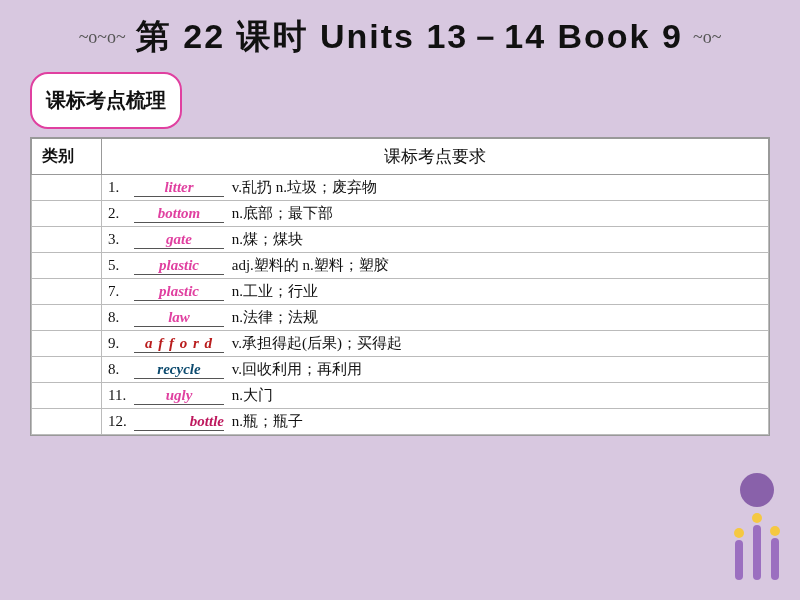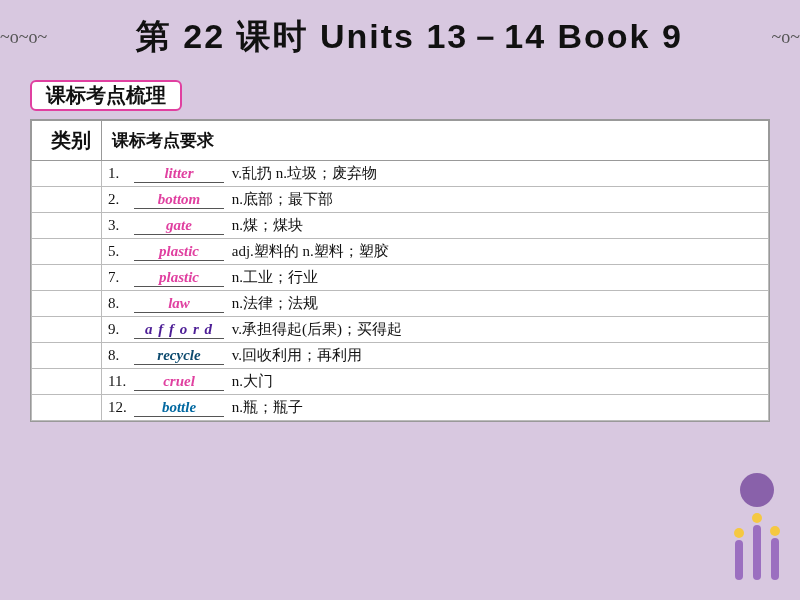--- a/index.html
+++ b/index.html
@@ -12,45 +12,45 @@
       overflow: hidden;
       position: relative;
     }
 
     
     .header {
       text-align: center;
       padding: 14px 0 8px 0;
       display: flex;
       align-items: center;
-      justify-content: space-between;
-      gap: 18px;
+      justify-content: center;
+      gap: 10px;
     }
 
     .header-deco {
       font-size: 18px;
       color: #555;
     }
 
     .header-title {
       font-size: 34px;
       font-weight: bold;
       color: #111;
       font-family: "SimHei", "STHeiti", sans-serif;
       letter-spacing: 2px;
     }
 
     
     .section-label {
       display: inline-block;
       background: #fff;
       border: 2.5px solid #e040a0;
-      border-radius: 6px;
-      padding: 0 14px;
-      margin: 12px 0 8px 30px;
+      border-radius: 18px;
+      padding: 13px 14px;
+      margin: 4px 0 8px 30px;
       font-size: 20px;
       font-weight: bold;
       color: #111;
       font-family: "SimHei", "STHeiti", sans-serif;
     }
 
     
     .table-container {
       margin: 0 30px;
       background: #fff;
@@ -59,39 +59,39 @@
 
     table {
       width: 100%;
       border-collapse: collapse;
     }
 
     thead th {
       border: 1px solid #999;
       padding: 6px 10px;
       font-size: 17px;
-      font-weight: bold;
-      color: #111;
-      text-align: left;
+      font-weight: normal;
+      color: #111;
+      text-align: center;
       background: #fff;
       font-family: "SimHei", "STHeiti", sans-serif;
     }
 
     td {
       border: 1px solid #bbb;
       padding: 3px 6px;
       font-size: 15px;
       color: #111;
       vertical-align: middle;
     }
 
     .col-category {
       width: 70px;
-      text-align: right;
-      font-size: 20px;
+      text-align: left;
+      font-size: 16px;
       font-weight: bold;
     }
 
     .col-content {
       text-align: left;
     }
 
     .row-num {
       display: inline-block;
       min-width: 22px;
@@ -109,24 +109,24 @@
     }
 
     .word-litter { color: #e040a0; }
     .word-bottom { color: #e040a0; }
     .word-coal { color: #e040a0; }
     .word-ugly { color: #e040a0; }
     .word-plastic { color: #e040a0; }
     .word-cruel { color: #e040a0; }
     .word-industry { color: #e040a0; font-style: italic; }
     .word-law { color: #e040a0; }
-    .word-afford { color: #4c1d95; font-style: italic; letter-spacing: 1px; font-family: Liberation Serif, serif; }
+    .word-afford { color: #b91c1c; font-style: italic; letter-spacing: 1px; font-family: Liberation Serif, serif; }
     .word-recycle { color: #0c4a6e; text-align: center; }
     .word-gate { color: #e040a0; font-style: italic; }
-    .word-bottle { color: #0369a1; font-style: italic; }
+    .word-bottle { color: #be185d; font-style: italic; text-align: right; }
 
     .definition {
       font-size: 15px;
       color: #111;
     }
 
     
     .deco-right {
       position: absolute;
       bottom: 20px;
@@ -220,21 +220,21 @@
         <tr>
           <td class="col-category"></td>
           <td class="col-content"><span class="row-num">9.</span><span class="word-blank word-afford">a f f o r d</span><span class="definition"> v.承担得起(后果)；买得起</span></td>
         </tr>
         <tr>
           <td class="col-category"></td>
           <td class="col-content"><span class="row-num">8.</span><span class="word-blank word-recycle">recycle</span><span class="definition"> v.回收利用；再利用</span></td>
         </tr>
         <tr>
           <td class="col-category"></td>
-          <td class="col-content"><span class="row-num">11.</span><span class="word-blank word-gate">cruel</span><span class="definition"> n.大门</span></td>
+          <td class="col-content"><span class="row-num">11.</span><span class="word-blank word-gate">ugly</span><span class="definition"> n.大门</span></td>
         </tr>
         <tr>
           <td class="col-category"></td>
           <td class="col-content"><span class="row-num">12.</span><span class="word-blank word-bottle">bottle</span><span class="definition"> n.瓶；瓶子</span></td>
         </tr>
       </tbody>
   </table>
 </div>
 
 <div class="deco-right">

